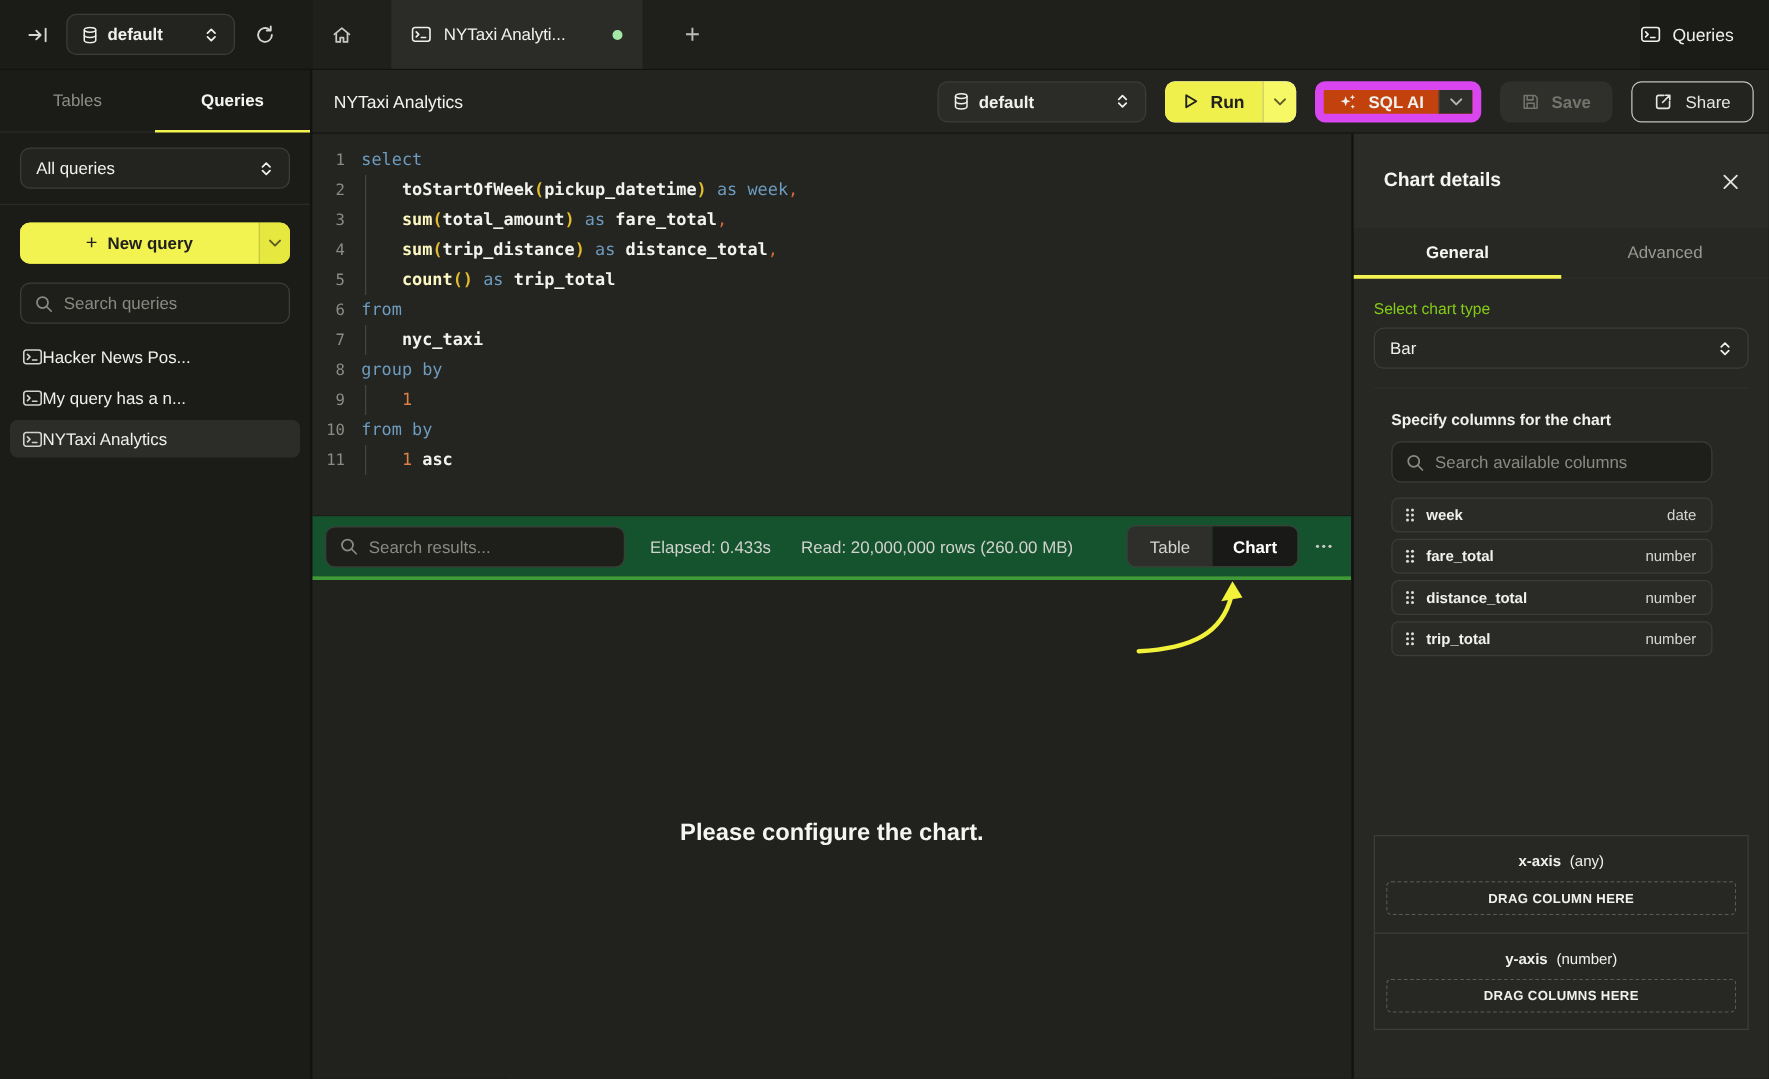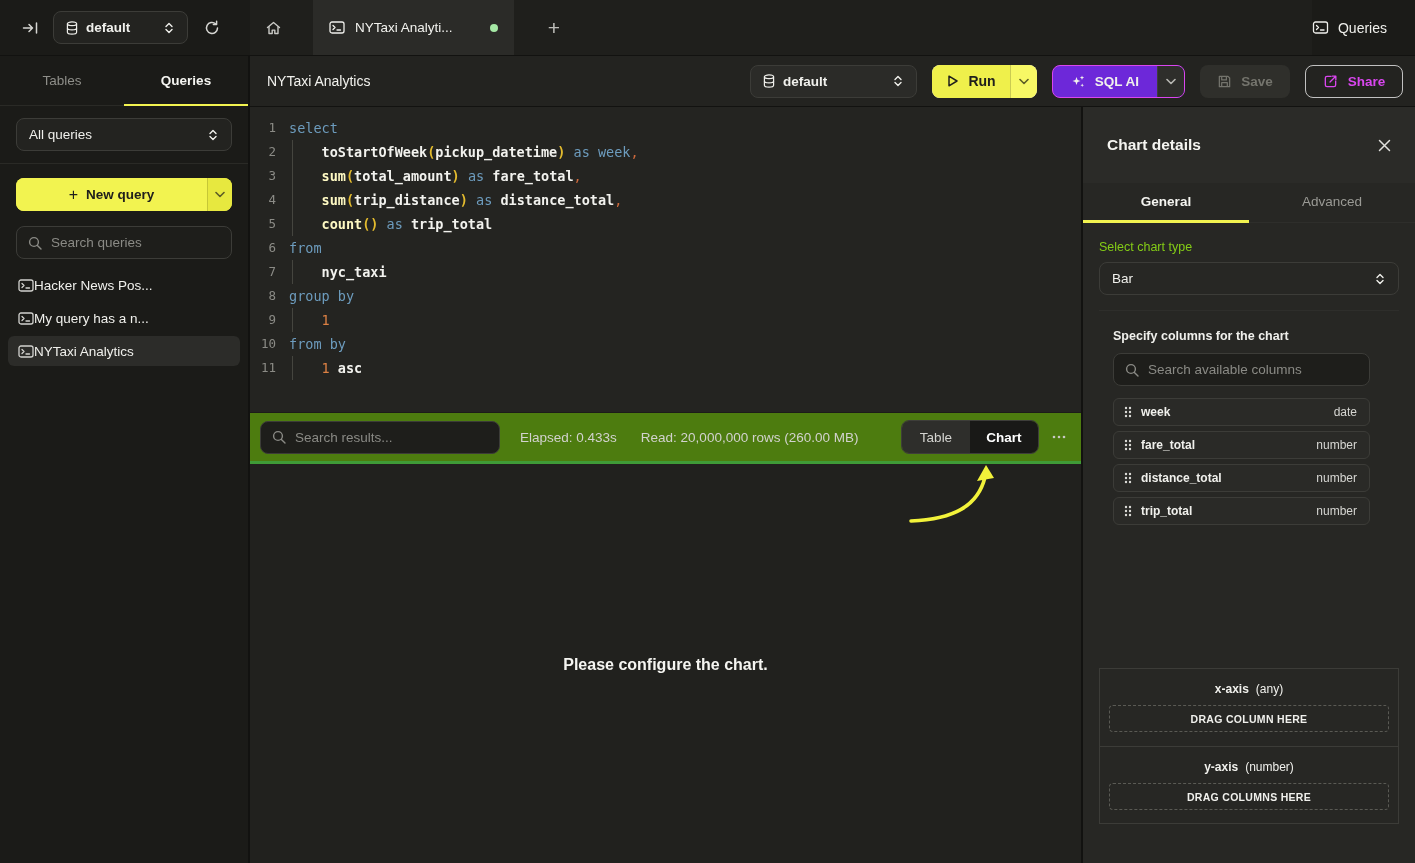--- a/index.html
+++ b/index.html
@@ -59,59 +59,59 @@
 
   
   .main-col { flex:1; display:flex; flex-direction:column; min-width:0; }
   .main-header { height:51px; flex:none; background:#232320; border-bottom:1px solid #121210; display:flex; align-items:center; padding:0 12px 0 17px; }
   .mh-title { flex:1; font-size:14px; font-weight:500; color:#f2f2ee; }
   .mh-controls { display:flex; align-items:center; gap:15px; }
   .mh-controls .select.db { width:167px; justify-content:space-between; background:#2b2b28; }
   .btn-run { width:105px; height:33px; display:flex; border-radius:8px; overflow:hidden; border:none; padding:0; cursor:pointer; }
   .btn-run .main { flex:1; display:flex; align-items:center; justify-content:center; gap:9px; background:#eff04b; color:#20201c; font-size:14px; font-weight:600; }
   .btn-run .chev { width:27px; display:flex; align-items:center; justify-content:center; background:#f7f865; border-left:1px solid rgba(0,0,0,.18); color:#5c5c26; }
-  .btn-sqlai { width:133px; height:33px; display:flex; border-radius:8px; overflow:hidden; border:1px solid #d946ef; background:#6d28d9; padding:0; cursor:pointer; }
+  .btn-sqlai { width:133px; height:33px; display:flex; border-radius:8px; overflow:hidden; border:7px solid #d946ef; background:#c2410c; padding:0; cursor:pointer; }
   .btn-sqlai .main { flex:1; display:flex; align-items:center; justify-content:center; gap:9px; color:#f0f0ec; font-size:13.5px; font-weight:600; }
   .btn-sqlai .chev { width:27px; display:flex; align-items:center; justify-content:center; background:#2e2e2b; border-left:1px solid #3e3e3a; color:#b8b8b3; }
   .btn-save { width:90px; height:33px; display:flex; align-items:center; justify-content:center; gap:9px; background:#2f2f2b; border:none; border-radius:8px; color:#74746d; font-size:13.5px; font-weight:600; cursor:default; }
-  .btn-share { width:98px; height:33px; display:flex; align-items:center; justify-content:center; gap:10px; background:transparent; border:1px solid rgba(255,255,255,.72); border-radius:8px; color:#d946ef; font-size:13.5px; font-weight:700; cursor:pointer; }
+  .btn-share { width:98px; height:33px; display:flex; align-items:center; justify-content:center; gap:10px; background:transparent; border:1px solid rgba(255,255,255,.72); border-radius:8px; color:#e5e5e5; font-size:13.5px; font-weight:400; cursor:pointer; }
 
   .content-row { flex:1; display:flex; min-height:0; }
   .work { flex:1; display:flex; flex-direction:column; min-width:0; }
 
   
   .editor { height:305px; flex:none; background:#242421; padding-top:9px; font-family:"DejaVu Sans Mono", monospace; font-size:13.5px; overflow:hidden; }
   .line { display:flex; height:24px; line-height:24px; }
   .ln { width:26px; flex:none; text-align:right; color:#8b8b86; font-size:12.5px; margin-right:13px; }
   .code { position:relative; white-space:pre; }
   .code.g::before { content:""; position:absolute; left:3px; top:0; bottom:0; width:1px; background:#45453f; }
   .kw   { color:#6d9cbe; }
   .id   { color:#f2f2ee; font-weight:700; }
   .fn   { color:#fef9c3; font-weight:700; }
   .p    { color:#e3bb2e; font-weight:700; }
   .num  { color:#dd8144; }
   .punc { color:#cf6a3c; }
 
   
-  .results-bar { height:49px; flex:none; background:#4d7c0f; border-top:1px solid #1c1c19; display:flex; align-items:center; padding:0 14px 0 10px; }
+  .results-bar { height:49px; flex:none; background:#14532d; border-top:1px solid #1c1c19; display:flex; align-items:center; padding:0 14px 0 10px; }
   .results-bar .input { width:240px; flex:none; }
   .stat { color:#d2d2ce; font-size:13.5px; white-space:nowrap; }
   .stat.elapsed { margin-left:20px; }
   .stat.read { margin-left:24px; }
   .seg { margin-left:auto; display:flex; height:34px; border:1px solid #3e3e3a; border-radius:8px; overflow:hidden; }
   .seg-btn { width:68px; display:flex; align-items:center; justify-content:center; font-size:13.5px; cursor:pointer; border:none; }
   .seg-btn.inactive { background:#2e2e2b; color:#d4d4d0; }
   .seg-btn.active { background:#191917; color:#ffffff; font-weight:600; }
   .more-btn { margin-left:12px; background:none; border:none; color:#c8c8c4; cursor:pointer; }
 
   .splitter { height:3px; flex:none; background:#3f9b37; cursor:row-resize; }
 
   
   .chart-area { flex:1; position:relative; background:#21211e; }
-  .chart-empty { position:absolute; left:0; right:0; top:192px; text-align:center; font-size:16px; font-weight:700; color:#f5f5f1; }
+  .chart-empty { position:absolute; left:0; right:0; top:192px; text-align:center; font-size:19px; font-weight:700; color:#f5f5f1; }
   .arrow-svg { position:absolute; left:0; top:0; pointer-events:none; }
 
   
   .panel { width:334px; flex:none; display:flex; flex-direction:column; background:#272724; border-left:2px solid #121210; }
   .panel-header { height:76px; flex:none; background:#2b2b28; display:flex; align-items:center; justify-content:space-between; padding:0 24px; }
   .panel-title { font-size:15.5px; font-weight:700; color:#f5f5f1; }
   .panel-close { background:none; border:none; color:#e0e0dc; cursor:pointer; }
   .panel-tabs { height:40px; flex:none; display:flex; border-bottom:1px solid #2e2e2b; }
   .p-tab { width:50%; display:flex; align-items:center; justify-content:center; font-size:13.5px; color:#9a9a95; cursor:pointer; border-bottom:3px solid transparent; margin-bottom:-1px; }
   .p-tab.active { color:#f5f5f1; font-weight:600; border-bottom:3px solid #f2f350; }

